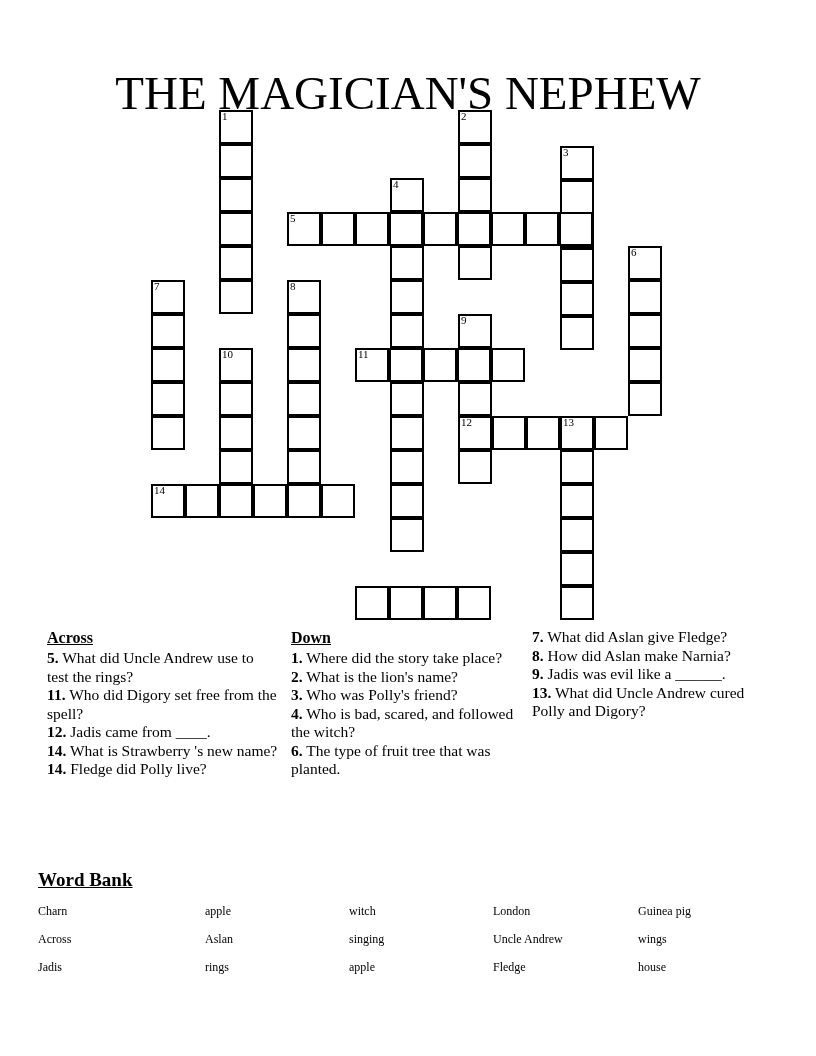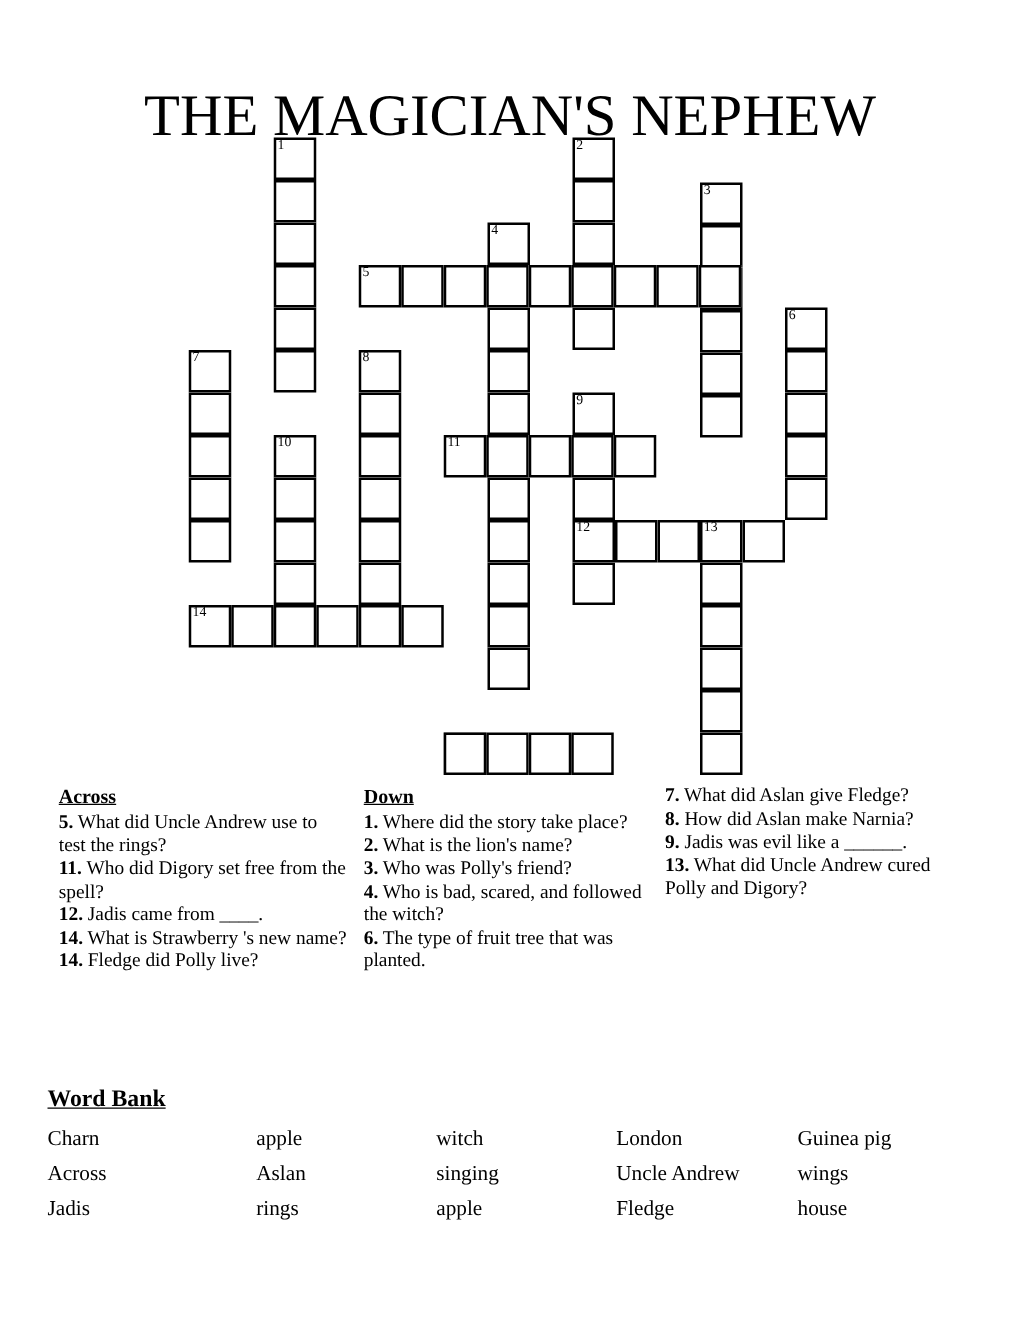--- a/index.html
+++ b/index.html
@@ -107,21 +107,21 @@
     font-size: 19px;
     line-height: 26px;
     display: block;
   }
   #word-bank-table {
     margin-top: 4px;
     border-collapse: collapse;
     width: 700px;
   }
   #word-bank-table td {
-    font-size: 17px;
+    font-size: 12px;
     line-height: 28px;
     padding: 0;
     vertical-align: top;
     white-space: nowrap;
   }
   #word-bank-table td.wb-c0 { width: 167px; }
   #word-bank-table td.wb-c1 { width: 144px; }
   #word-bank-table td.wb-c2 { width: 144px; }
   #word-bank-table td.wb-c3 { width: 145px; }
   #word-bank-table td.wb-c4 { width: 100px; }

